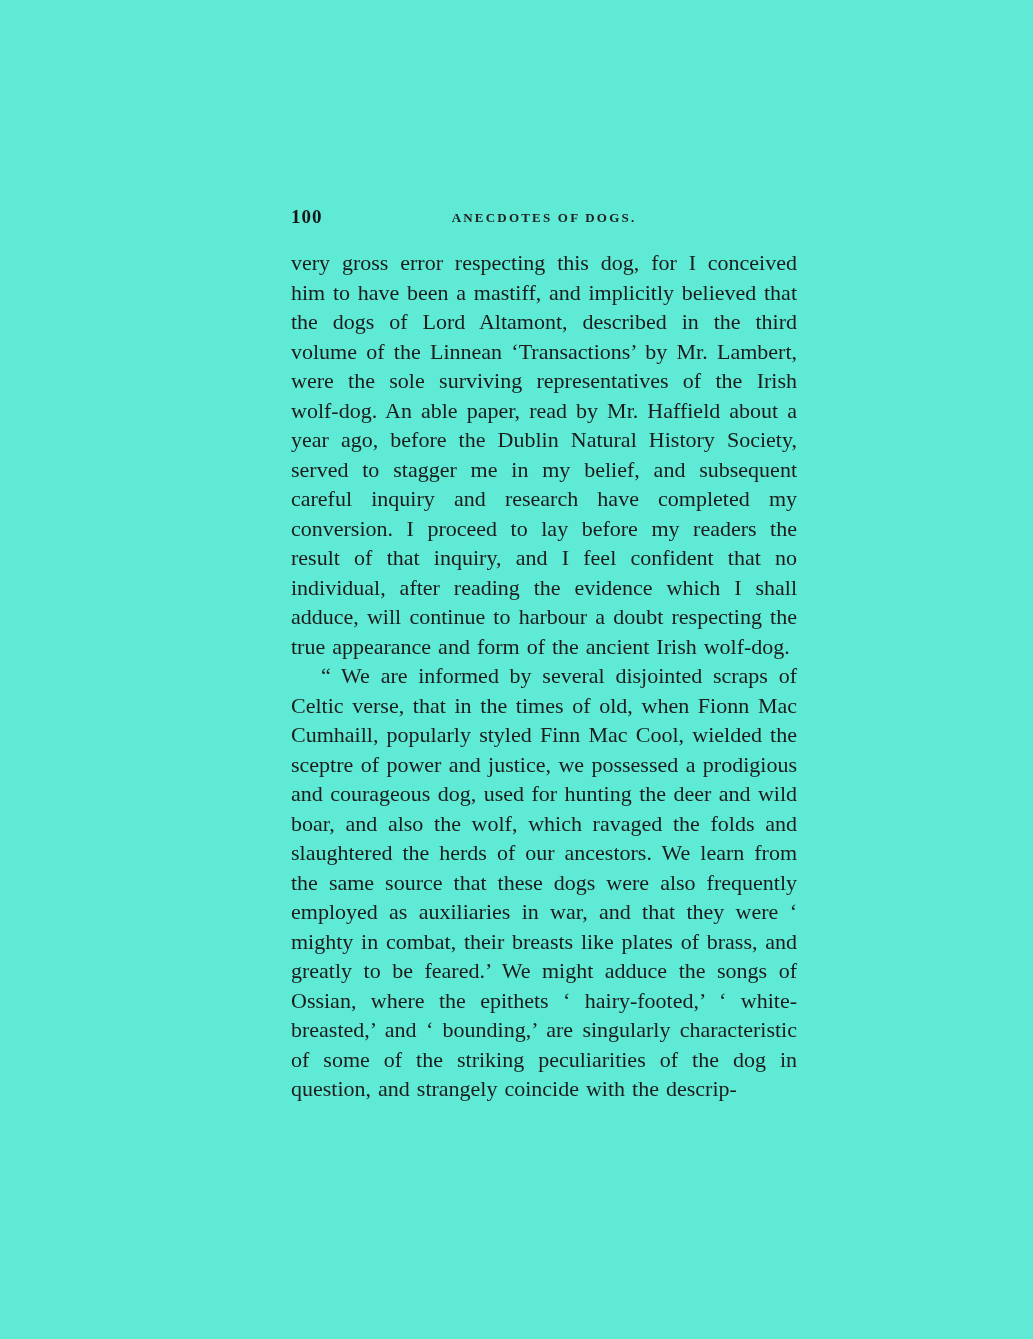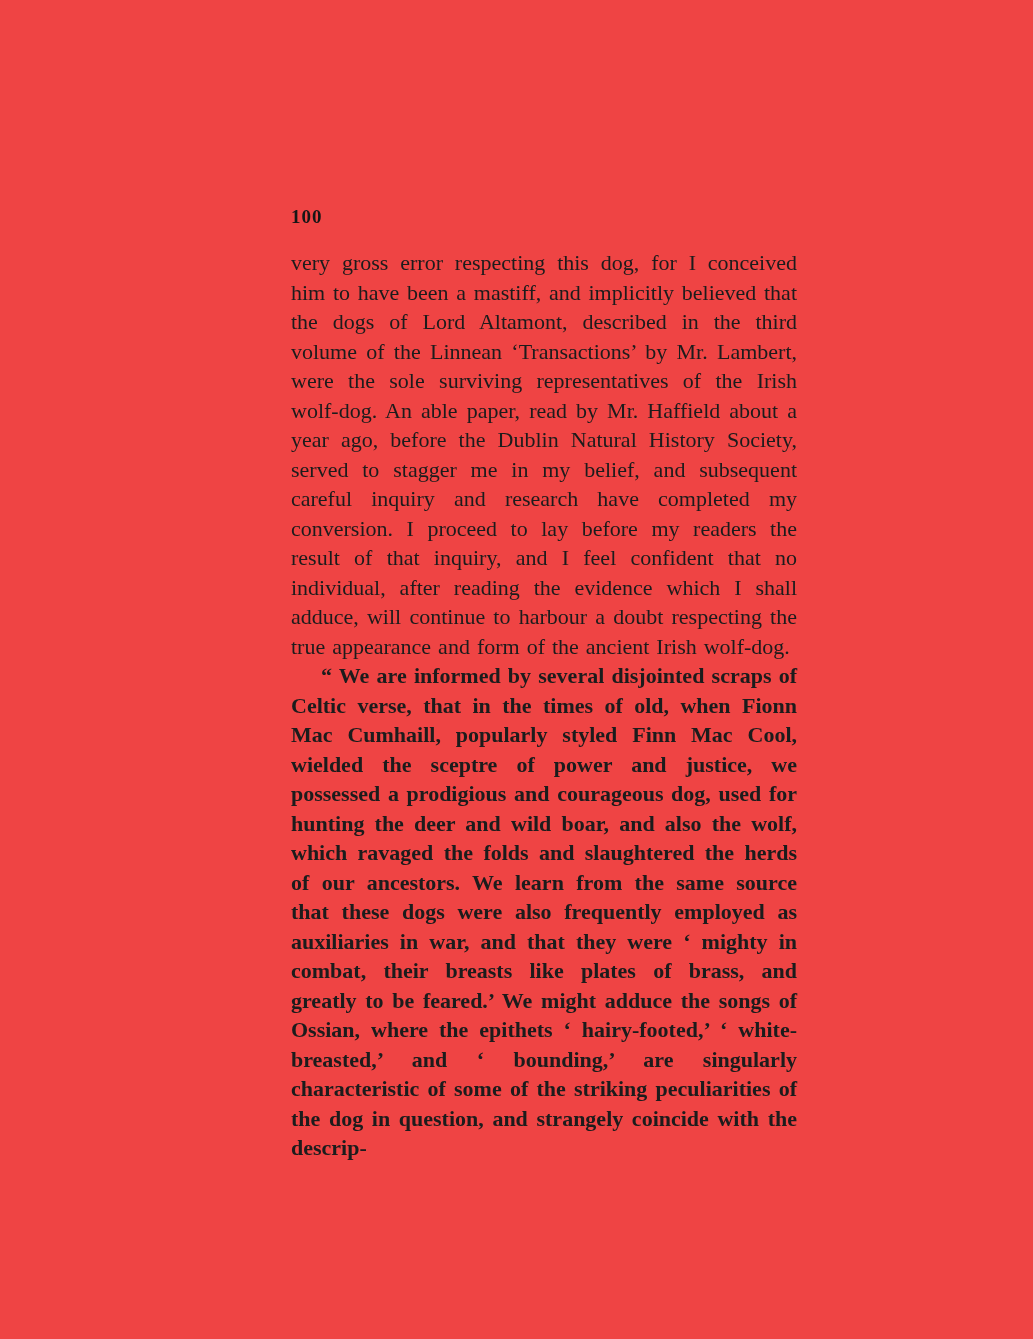--- a/index.html
+++ b/index.html
@@ -4,21 +4,21 @@
 <style>
   html, body {
     margin: 0;
     padding: 0;
     background: #e9e9e9;
   }
   .scan {
     position: relative;
     width: 1033px;
     height: 1339px;
-    background: #ef4444;
+    background: #5eead4;
     font-family: "Liberation Serif", "DejaVu Serif", serif;
     color: #1c1c1c;
     overflow: hidden;
   }
   .text-block {
     position: absolute;
     left: 291px;
     top: 206px;
     width: 506px;
   }
@@ -50,29 +50,29 @@
   .body-text p {
     margin: 0;
     font-size: 22px;
     line-height: 29.5px;
     text-align: justify;
     word-spacing: 1.5px;
     hyphens: none;
   }
   .body-text p.indent {
     text-indent: 30px;
-    font-weight: bold;
   }
 </style>
 </head>
 <body>
 
 <div class="scan">
   <div class="text-block">
     <div class="header-row">
       <span class="page-number">100</span>
+      <span class="running-header">ANECDOTES OF DOGS.</span>
     </div>
     <div class="body-text">
       <p class="para">very gross error respecting this dog, for I conceived him to have been a mastiff, and implicitly believed that the dogs of Lord Altamont, described in the third volume of the Linnean ‘Transactions’ by Mr. Lambert, were the sole surviving representatives of the Irish wolf-dog.  An able paper, read by Mr. Haffield about a year ago, before the Dublin Natural History Society, served to stagger me in my belief, and subsequent careful inquiry and research have completed my conversion. I proceed to lay before my readers the result of that inquiry, and I feel confident that no individual, after reading the evidence which I shall adduce, will continue to harbour a doubt respecting the true appearance and form of the ancient Irish wolf-dog.</p>
       <p class="para indent">“ We are informed by several disjointed scraps of Celtic verse, that in the times of old, when Fionn Mac Cumhaill, popularly styled Finn Mac Cool, wielded the sceptre of power and justice, we possessed a prodigious and courageous dog, used for hunting the deer and wild boar, and also the wolf, which ravaged the folds and slaughtered the herds of our ancestors.  We learn from the same source that these dogs were also frequently employed as auxiliaries in war, and that they were ‘ mighty in combat, their breasts like plates of brass, and greatly to be feared.’  We might adduce the songs of Ossian, where the epithets ‘ hairy-footed,’ ‘ white-breasted,’ and ‘ bounding,’ are singularly characteristic of some of the striking peculiarities of the dog in question, and strangely coincide with the descrip-</p>
     </div>
   </div>
 </div>
 
 </body></html>

